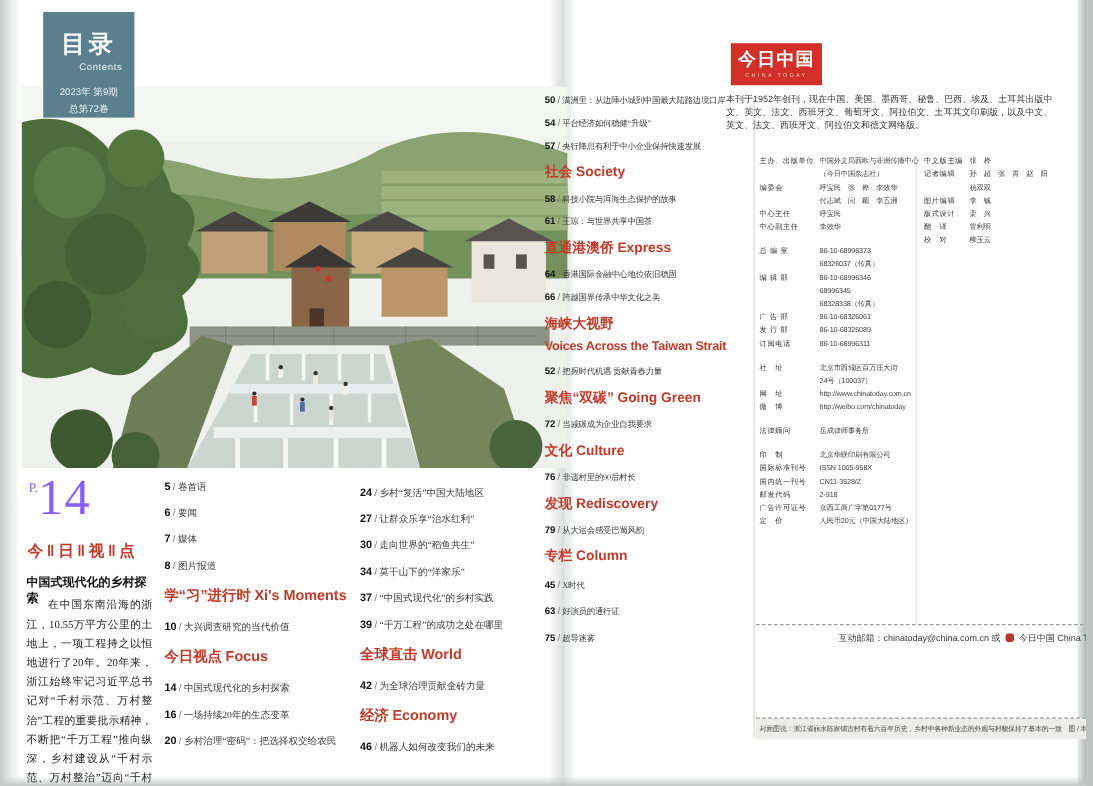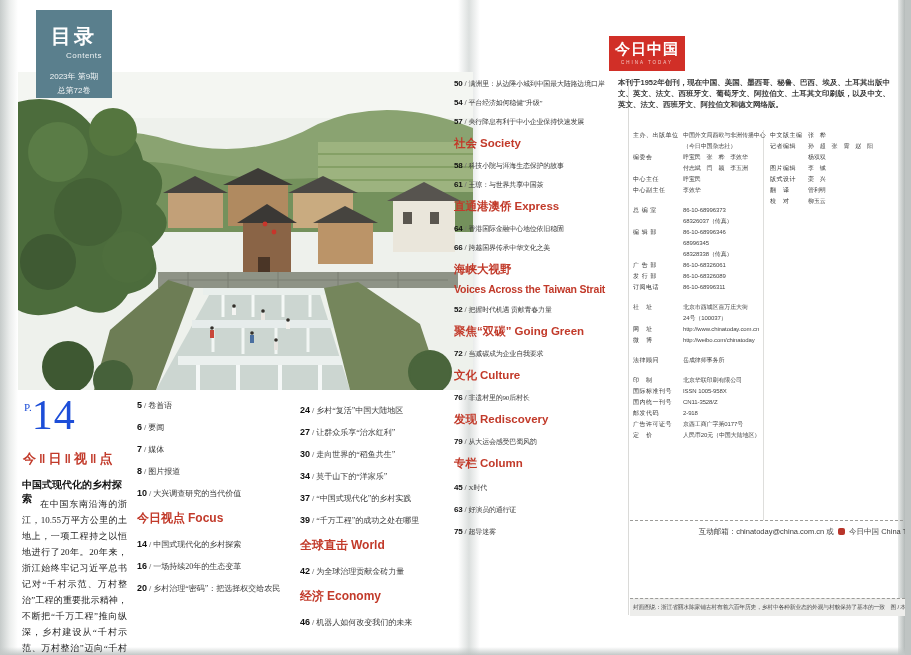--- a/index.html
+++ b/index.html
@@ -14,21 +14,21 @@
   
   .tag{left:36px;top:10px;width:76px;height:88px;background:#5a7f8d;color:#fff;text-align:center;z-index:6;}
   .tag-title{font-size:20px;font-weight:bold;letter-spacing:3px;margin-top:13px;}
   .tag-sub{font-size:8px;letter-spacing:.5px;margin-top:1px;color:#eef3f4;padding-left:20px;}
   .tag-issue{font-size:8px;margin-top:11px;color:#f2f5f6;}
   .tag-vol{font-size:8px;margin-top:3px;color:#f2f5f6;}
   
   .photo{left:18px;top:72px;width:455px;height:318px;z-index:2;}
   .photo svg{display:block;}
   
-  .pnum{left:24px;top:391px;color:#1d4ed8;white-space:nowrap;}
+  .pnum{left:24px;top:391px;color:#8b5cf6;white-space:nowrap;}
   .pp{font-size:11px;font-family:"Liberation Serif",serif;vertical-align:18px;}
   .pn{font-size:42px;font-family:"Liberation Serif",serif;letter-spacing:1px;}
   .secline{left:23px;top:450px;width:110px;color:#c23a2a;font-weight:bold;font-size:13px;letter-spacing:3px;white-space:nowrap;}
   .ftitle{left:22px;top:478px;width:108px;font-family:"Liberation Serif",serif;font-weight:bold;font-size:10px;color:#111;}
   .fbody{left:22px;top:496px;width:105px;font-family:"Liberation Serif",serif;font-size:9px;line-height:16px;
          text-align:justify;text-indent:2em;color:#222;}
   
   .toc{z-index:3;}
   .col1{left:137px;top:400px;width:152px;}
   .col2{left:300px;top:405px;width:160px;}
@@ -44,21 +44,21 @@
   .toc-sub{font-weight:bold;font-size:8.5px;color:#111;margin:4px 0 12px;white-space:nowrap;}
   .col3 .toc-item{font-size:7px;margin-bottom:9px;letter-spacing:-.2px;}
   .col3 .toc-n{font-size:8px;}
   .col3 .toc-sec,.col3 .toc-sec2{font-size:11.5px;margin:4px 0 10px;}
   
   .vr1{left:628px;top:80px;width:1px;height:535px;background:#dadad8;}
   .vr2{left:763px;top:130px;width:1px;height:390px;background:#dededc;}
   .logo{left:609px;top:36px;width:76px;height:35px;background:#d12f27;color:#fff;text-align:center;z-index:4;}
   .logo-zh{font-family:"Liberation Serif",serif;font-weight:bold;font-size:15px;letter-spacing:1px;margin-top:4px;}
   .logo-en{font-size:4.5px;letter-spacing:2px;color:#f3c9c4;margin-top:1px;}
-  .intro{left:618px;top:77px;width:272px;font-size:7.5px;line-height:11px;color:#3a3a3a;font-weight:bold;text-align:justify;}
+  .intro{left:605px;top:77px;width:272px;font-size:7.5px;line-height:11px;color:#3a3a3a;font-weight:normal;text-align:justify;}
   .mast{font-size:6px;}
   .mastL{left:633px;top:130px;width:128px;}
   .mastR{left:770px;top:130px;width:135px;}
   .mh-row{display:flex;line-height:11px;color:#444;white-space:nowrap;}
   .mastL .mh-l{width:50px;flex:none;letter-spacing:.5px;color:#333;}
   .mastR .mh-l{width:38px;flex:none;letter-spacing:.5px;color:#333;}
   .mh-v{flex:1;letter-spacing:-.1px;}
   .mh-head{font-weight:bold;line-height:11px;color:#222;}
   .mh-line{line-height:11px;color:#444;letter-spacing:-.1px;white-space:nowrap;}
   .mh-gap{height:9px;}
@@ -174,20 +174,23 @@
     </div>
       <div class="toc-item">
       <span class="toc-n">6</span><span class="toc-sl">/</span><span class="toc-s">要闻</span>
     </div>
       <div class="toc-item">
       <span class="toc-n">7</span><span class="toc-sl">/</span><span class="toc-s">媒体</span>
     </div>
       <div class="toc-item">
       <span class="toc-n">8</span><span class="toc-sl">/</span><span class="toc-s">图片报道</span>
     </div>
+      <div class="toc-sec">
+      <span class="toc-zh">学“习”进行时</span><span class="toc-en">Xi's Moments</span>
+    </div>
       <div class="toc-item">
       <span class="toc-n">10</span><span class="toc-sl">/</span><span class="toc-s">大兴调查研究的当代价值</span>
     </div>
       <div class="toc-sec">
       <span class="toc-zh">今日视点</span><span class="toc-en">Focus</span>
     </div>
       <div class="toc-item">
       <span class="toc-n">14</span><span class="toc-sl">/</span><span class="toc-s">中国式现代化的乡村探索</span>
     </div>
       <div class="toc-item">

